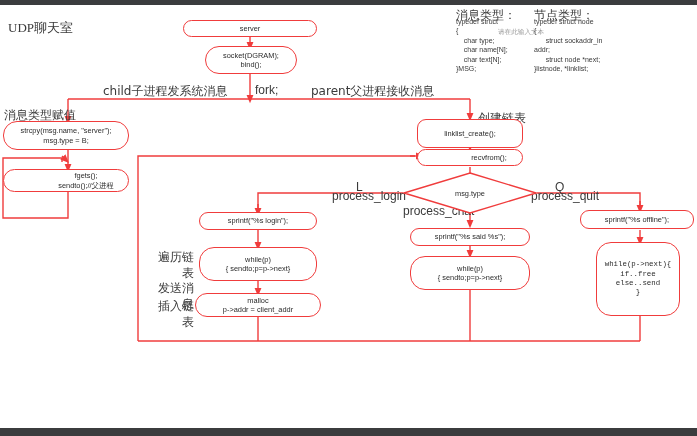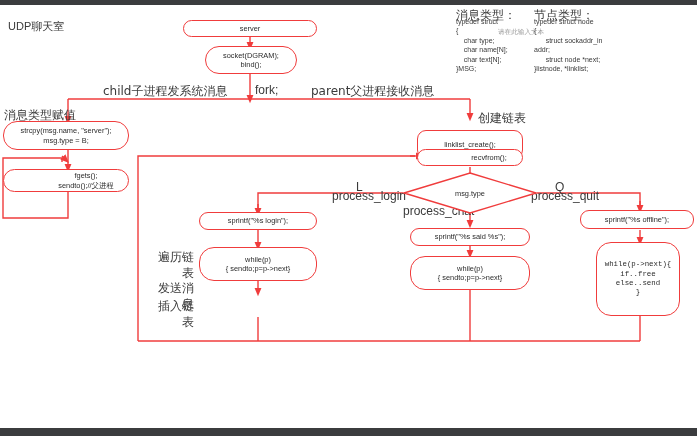--- a/index.html
+++ b/index.html
@@ -43,22 +43,22 @@
   .lbl{
     position:absolute;color:#3a3a3a;font-size:12px;line-height:1.3;
     white-space:pre-line;
   }
   .lbl.cn{font-family:"DejaVu Sans","Liberation Sans",sans-serif;}
   .code{
     position:absolute;color:#3a3a3a;font-size:7px;line-height:1.35;
     white-space:pre;font-family:"Liberation Sans","DejaVu Sans",sans-serif;
   }
   .title{
-    position:absolute;font-size:11px;color:#3a3a3a;
-    font-family:Liberation Sans, sans-serif;
+    position:absolute;font-size:13px;color:#3a3a3a;
+    font-family:Liberation Serif, serif;
   }
   .watermark{
     position:absolute;font-size:6.6px;color:#9a9a9a;
     font-family:"DejaVu Sans","Liberation Sans",sans-serif;
   }
 </style>
 </head>
 <body>
 
 <div class="chrome-bar chrome-top"></div>
@@ -160,34 +160,36 @@
 
   <div class="node round" style="left:205px;top:46px;width:92px;height:28px;">socket(DGRAM);
 bind();</div>
 
   <div class="node round" style="left:3px;top:121px;width:126px;height:29px;">strcpy(msg.name, "server");
 msg.type = B;</div>
 
   <div class="node round" style="left:3px;top:169px;width:126px;height:23px;padding-left:43px;">fgets();
 sendto();//父进程</div>
 
-  <div class="node pill" style="left:417px;top:130px;width:106px;height:29px;">linklist_create();</div>
+  <div class="node pill" style="left:417px;top:119px;width:106px;height:29px;">linklist_create();</div>
 
   <div class="node pill" style="left:417px;top:149px;width:106px;height:17px;padding-left:41px;">recvfrom();</div>
 
   <div class="diamond" style="left:403px;top:172px;width:134px;height:42px;">
     <svg width="134" height="42" viewBox="0 0 134 42" style="position:absolute;left:0;top:0;">
       <polygon points="67,1 133,21 67,41 1,21" fill="#ffffff" stroke="#f03c3c" stroke-width="1.4"></polygon>
     </svg>
     <div class="dlabel">msg.type</div>
   </div>
 
   <div class="node pill" style="left:199px;top:212px;width:118px;height:18px;">sprintf("%s login");</div>
   <div class="node soft" style="left:199px;top:247px;width:118px;height:34px;">while(p)
 { sendto;p=p-&gt;next}</div>
+  <div class="node round" style="left:195px;top:293px;width:126px;height:24px;">malloc
+p-&gt;addr = client_addr</div>
 
   <div class="node pill" style="left:410px;top:228px;width:120px;height:18px;">sprintf("%s said %s");</div>
   <div class="node soft" style="left:410px;top:256px;width:120px;height:34px;">while(p)
 { sendto;p=p-&gt;next}</div>
 
   <div class="node pill" style="left:580px;top:210px;width:114px;height:19px;">sprintf("%s offline");</div>
   <div class="node soft" style="left:596px;top:242px;width:84px;height:74px;font-family:Liberation Mono, monospace;">while(p-&gt;next){
      if..free
      else..send
 }</div>

